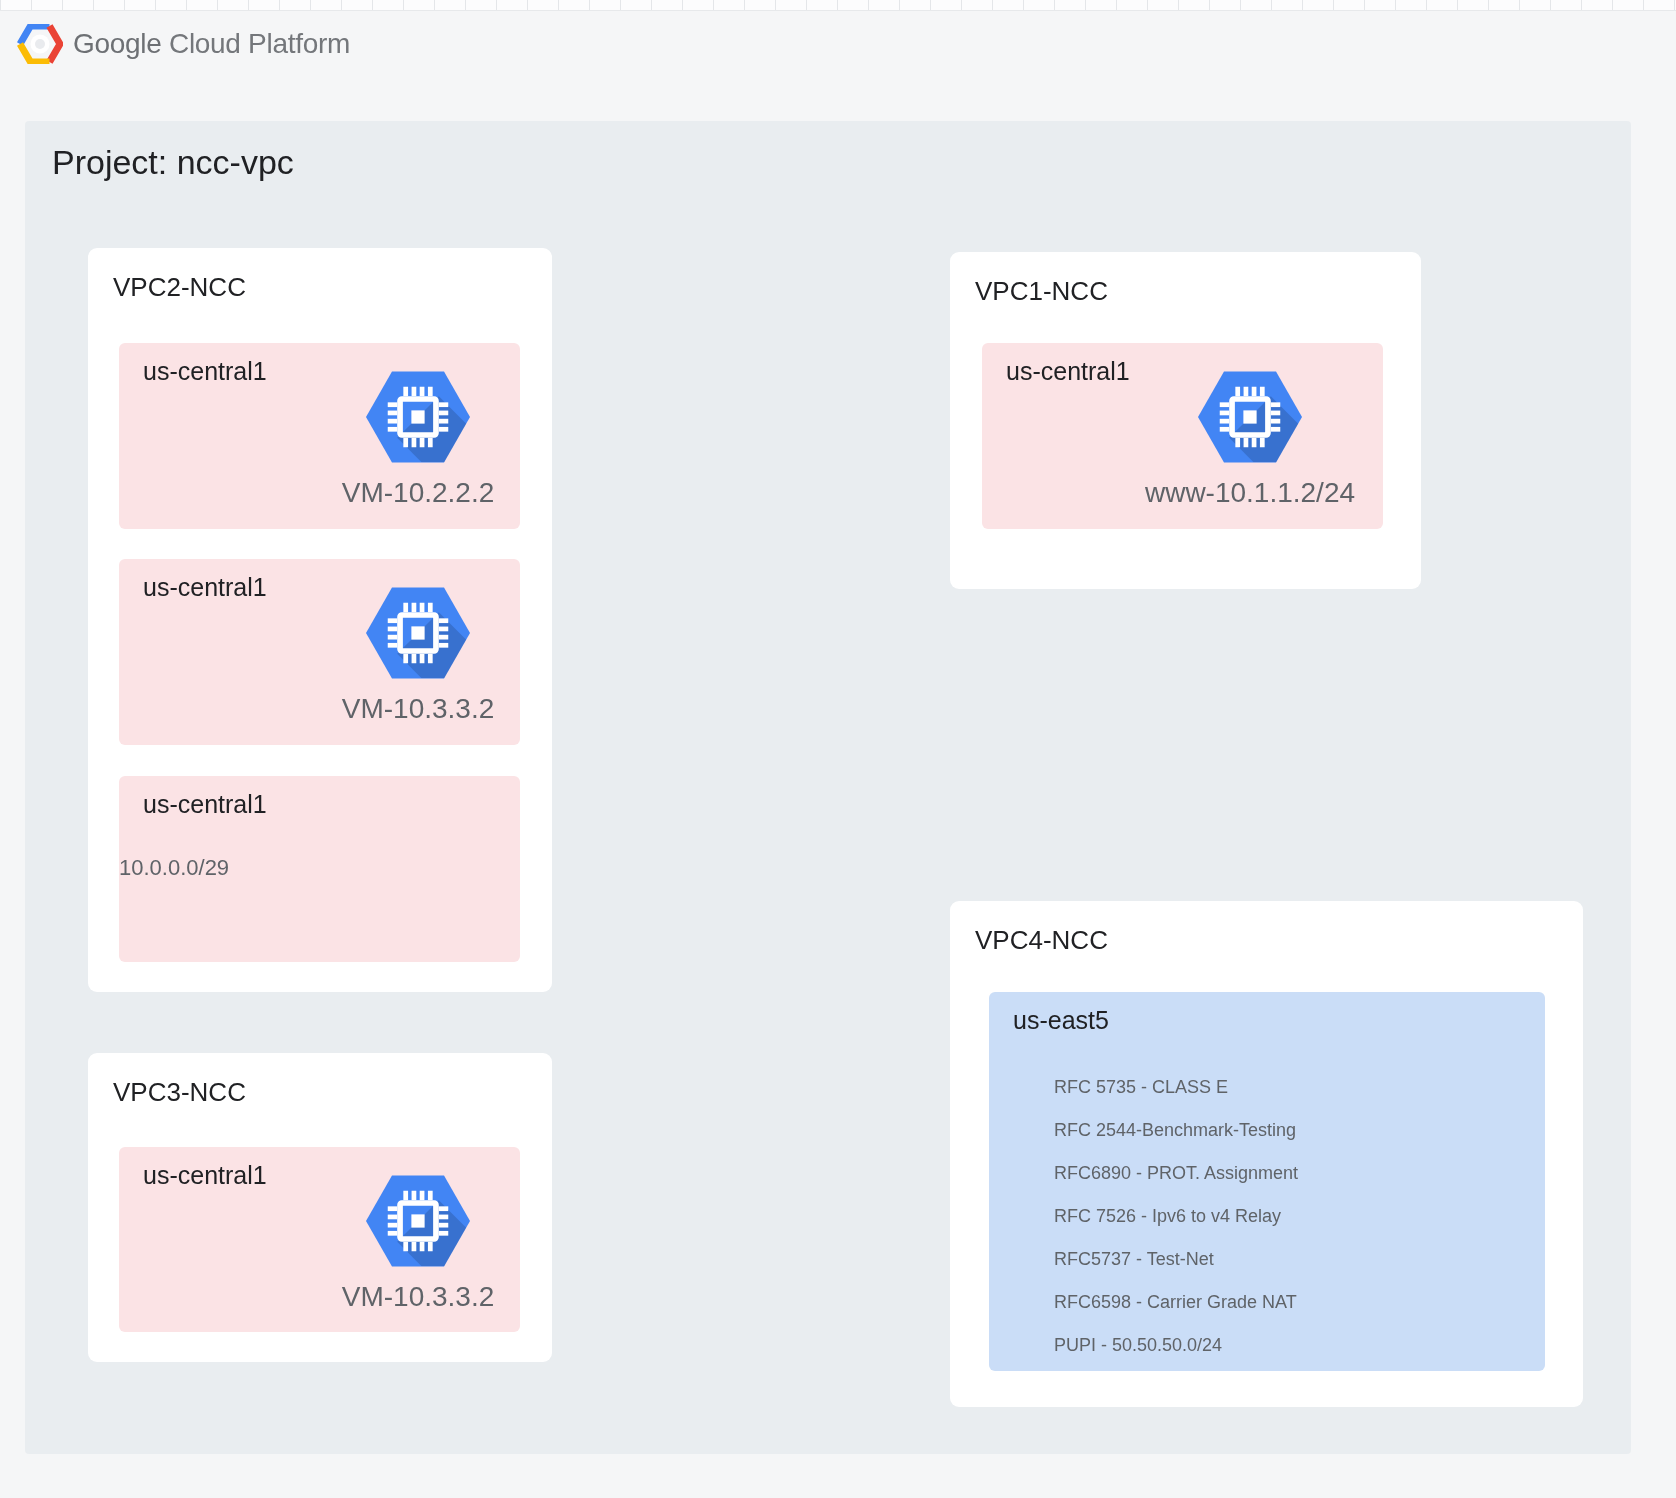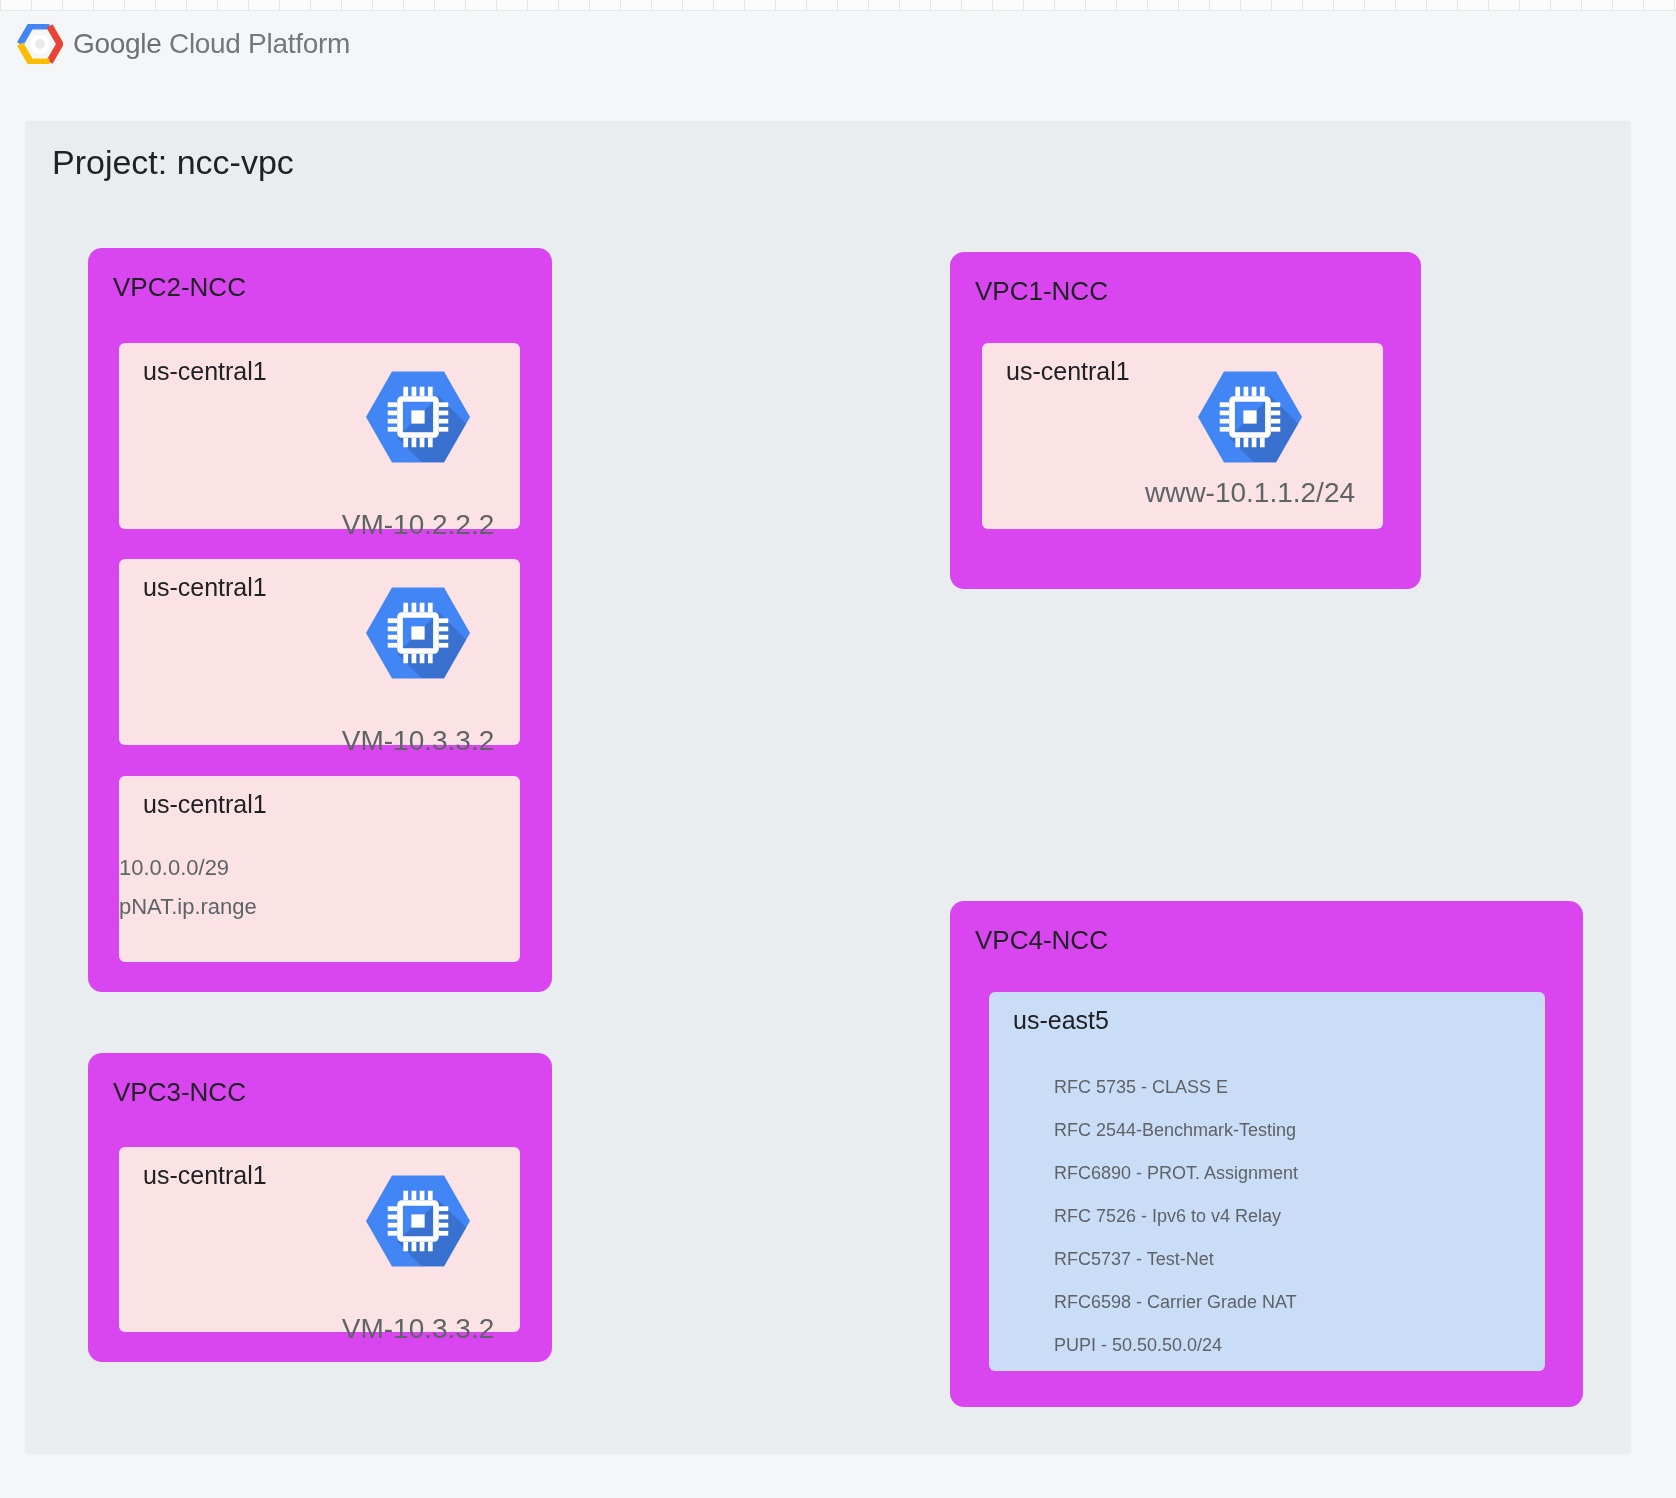--- a/index.html
+++ b/index.html
@@ -37,21 +37,21 @@
     position:absolute;left:25px;top:121px;width:1606px;height:1333px;
     background:#E9EDF0;border-radius:4px;
   }
   .project-title{
     position:absolute;left:27px;top:22px;
     font-size:34px;color:#202124;
   }
 
   
   .card{
-    position:absolute;background:#d946ef;border-radius:14px;
+    position:absolute;background:#ffffff;border-radius:9px;
   }
   .card-vpc2{left:63px;top:127px;width:464px;height:744px;}
   .card-vpc3{left:63px;top:932px;width:464px;height:309px;}
   .card-vpc1{left:925px;top:131px;width:471px;height:337px;}
   .card-vpc4{left:925px;top:780px;width:633px;height:506px;}
   .card-title{
     position:absolute;left:25px;top:24px;
     font-size:26px;color:#202124;white-space:nowrap;
   }
 
@@ -70,21 +70,21 @@
   .subnet-label{
     position:absolute;left:24px;top:14px;
     font-size:25px;color:#202124;white-space:nowrap;
   }
 
   
   .vm-block{
     position:absolute;top:28px;width:260px;
     display:flex;flex-direction:column;align-items:center;
   }
-  .vm-pos-a{left:169px;gap:32px;}   
+  .vm-pos-a{left:169px;}   
   .vm-pos-b{left:138px;}   
   .vm-icon-svg{width:104px;height:92px;display:block;}
   .vm-caption{
     margin-top:14px;font-size:28px;color:#5F6368;white-space:nowrap;
   }
 
   
   .pnat-lines{
     position:absolute;left:0;top:72px;width:100%;
     text-align:left;font-size:22px;line-height:39px;color:#5F6368;
@@ -175,21 +175,20 @@
               <use href="#gce-icon"></use>
             </svg>
           <div class="vm-caption">VM-10.3.3.2</div>
         </div>
       </div>
 
       <div class="subnet s-vpc2-3">
         <div class="subnet-label">us-central1</div>
         <div class="pnat-lines">
           <div>10.0.0.0/29</div>
-          <div>pNAT.ip.range</div>
         </div>
       </div>
     </div>
 
     <div class="card card-vpc3">
       <div class="card-title">VPC3-NCC</div>
       <div class="subnet s-vpc3-1">
         <div class="subnet-label">us-central1</div>
         <div class="vm-block vm-pos-a">
           <svg class="vm-icon-svg">

